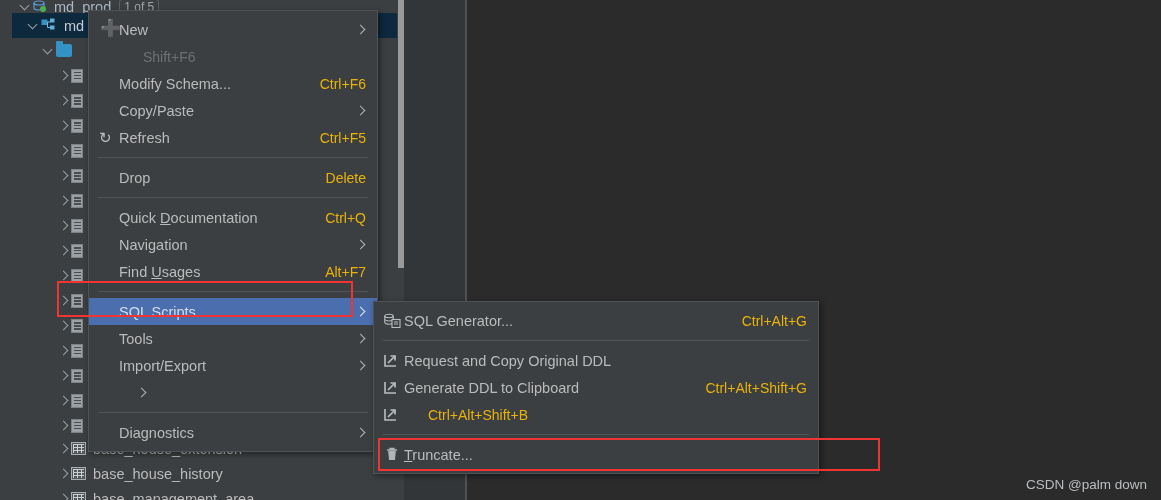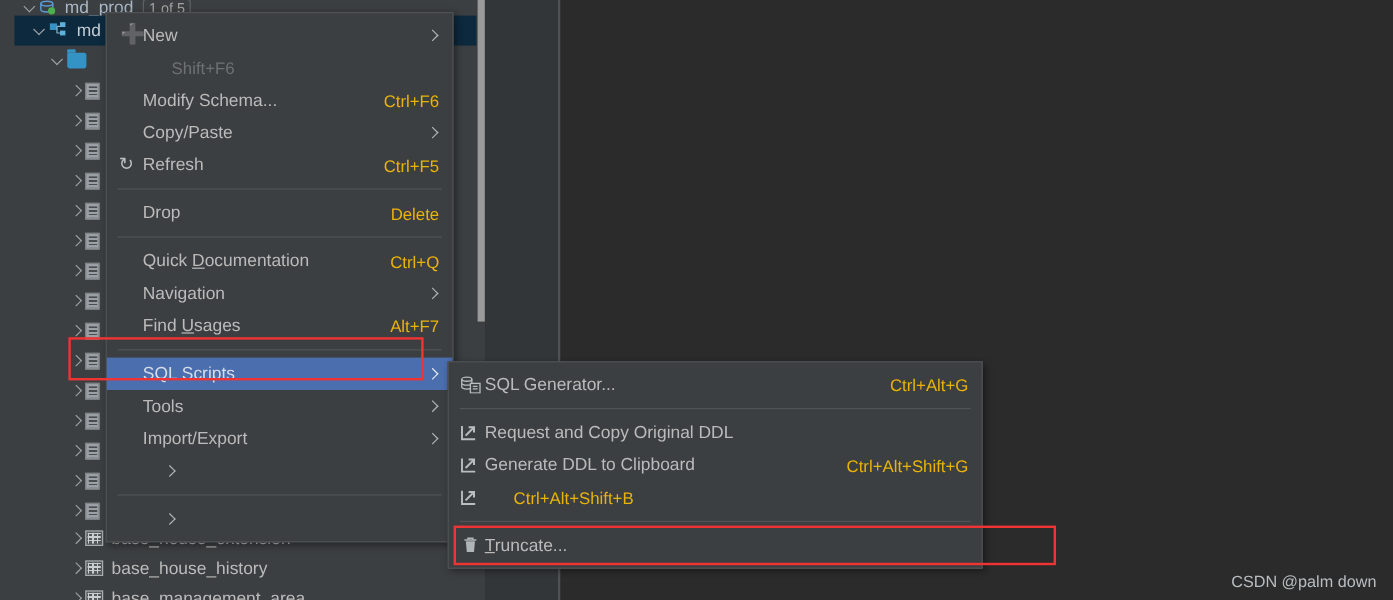--- a/index.html
+++ b/index.html
@@ -427,20 +427,21 @@
 
     <div class="mi">
       <span class="mi-ic"></span>
       <span class="mi-arrow"></span>
     </div>
 
     <div class="sep"></div>
 
     <div class="mi">
       <span class="mi-ic"></span>
+      <span class="mi-text">Diagnostics</span>
       <span class="mi-arrow"></span>
     </div>
   </div>
 
   <div class="menu" id="sub-menu">
 
     <div class="mi">
       <span class="mi-ic">
         <svg width="17" height="15" viewBox="0 0 17 15" style="position:absolute;left:2px;top:0;">
           <ellipse cx="5" cy="3" rx="4.2" ry="1.7" fill="none" stroke="#b8bdc0" stroke-width="1.1"></ellipse>

